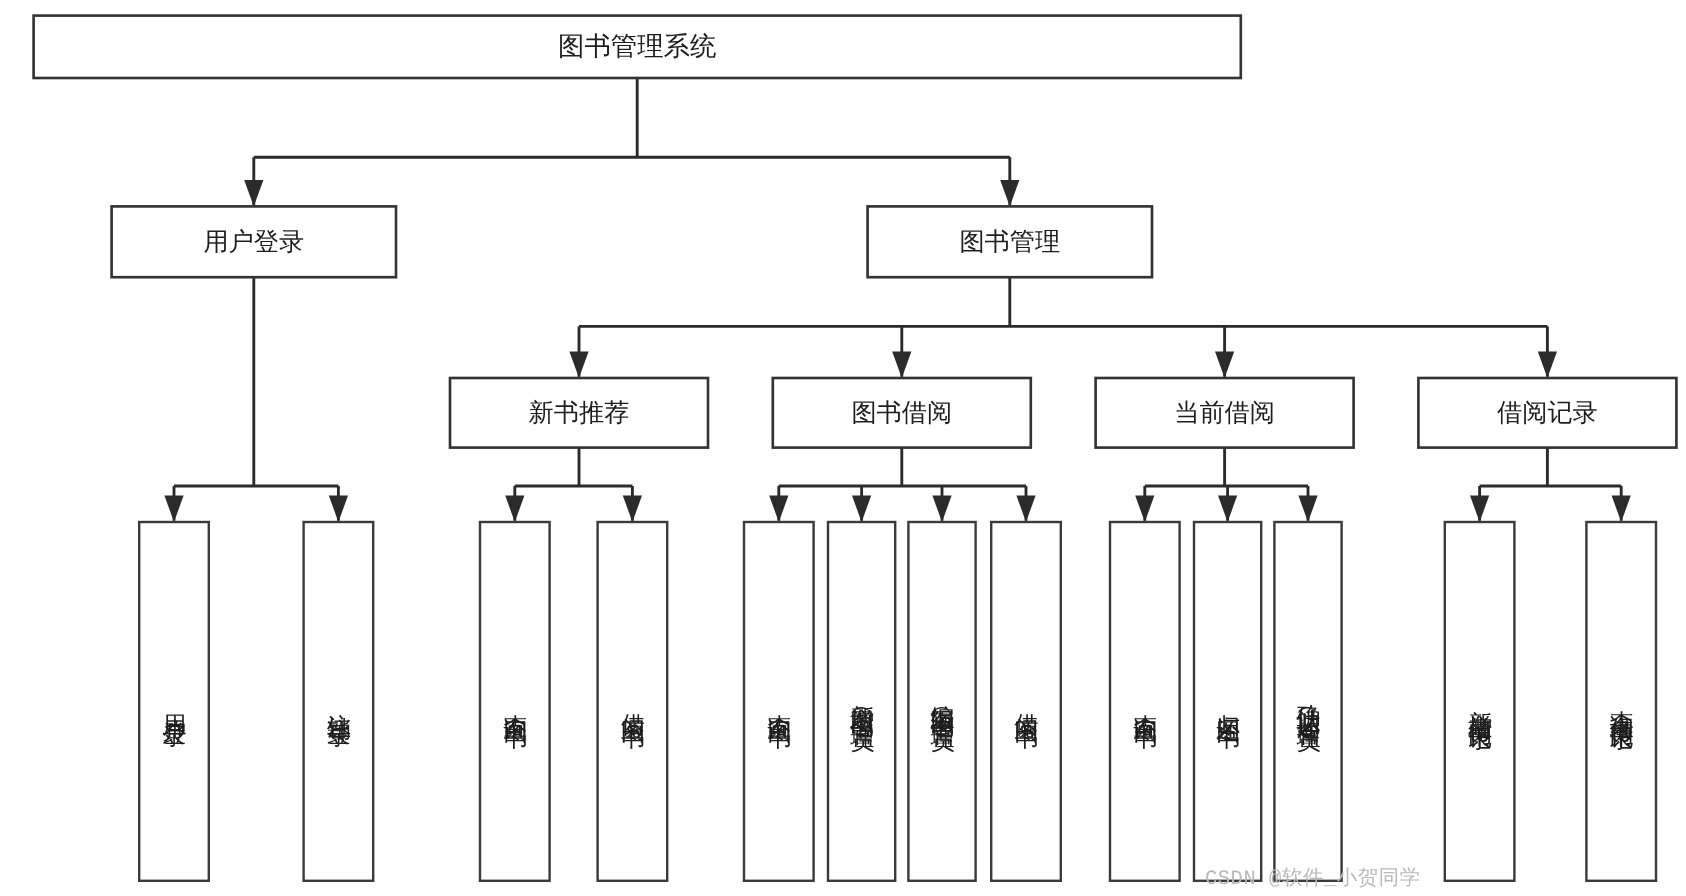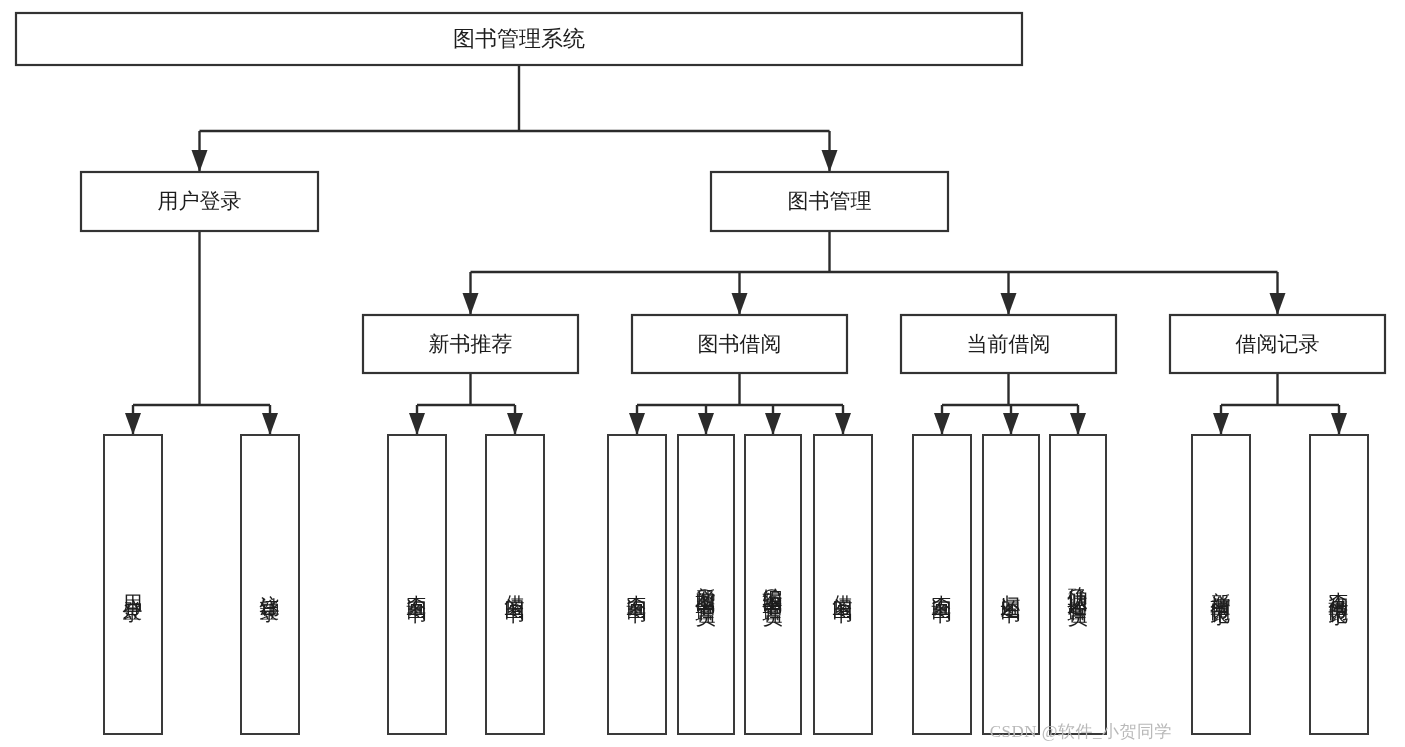--- a/index.html
+++ b/index.html
@@ -12,20 +12,21 @@
     width: 1405px;
     height: 747px;
     font-family: "Liberation Sans", "DejaVu Sans", sans-serif;
     overflow: hidden;
   }
   #diagram-root {
     position: relative;
     width: 1180px;
     height: 747px;
     background: #ffffff;
+    margin-left: 12px;
   }
   svg#structure-chart {
     display: block;
     width: 1405px;
     height: 747px;
   }
   .node-box {
     fill: #ffffff;
     stroke: #333333;
     stroke-width: 2.2;
@@ -73,21 +74,21 @@
     align-items: center;
     justify-content: center;
     text-align: center;
     pointer-events: none;
     white-space: nowrap;
   }
   .watermark {
     position: absolute;
     right: 8px;
     bottom: 4px;
-    font-family: Liberation Serif, serif;
+    font-family: Liberation Mono, monospace;
     font-size: 17px;
     color: #b9b9b9;
     letter-spacing: 0.5px;
     white-space: nowrap;
     user-select: none;
   }
 </style>
 </head>
 <body>
 

